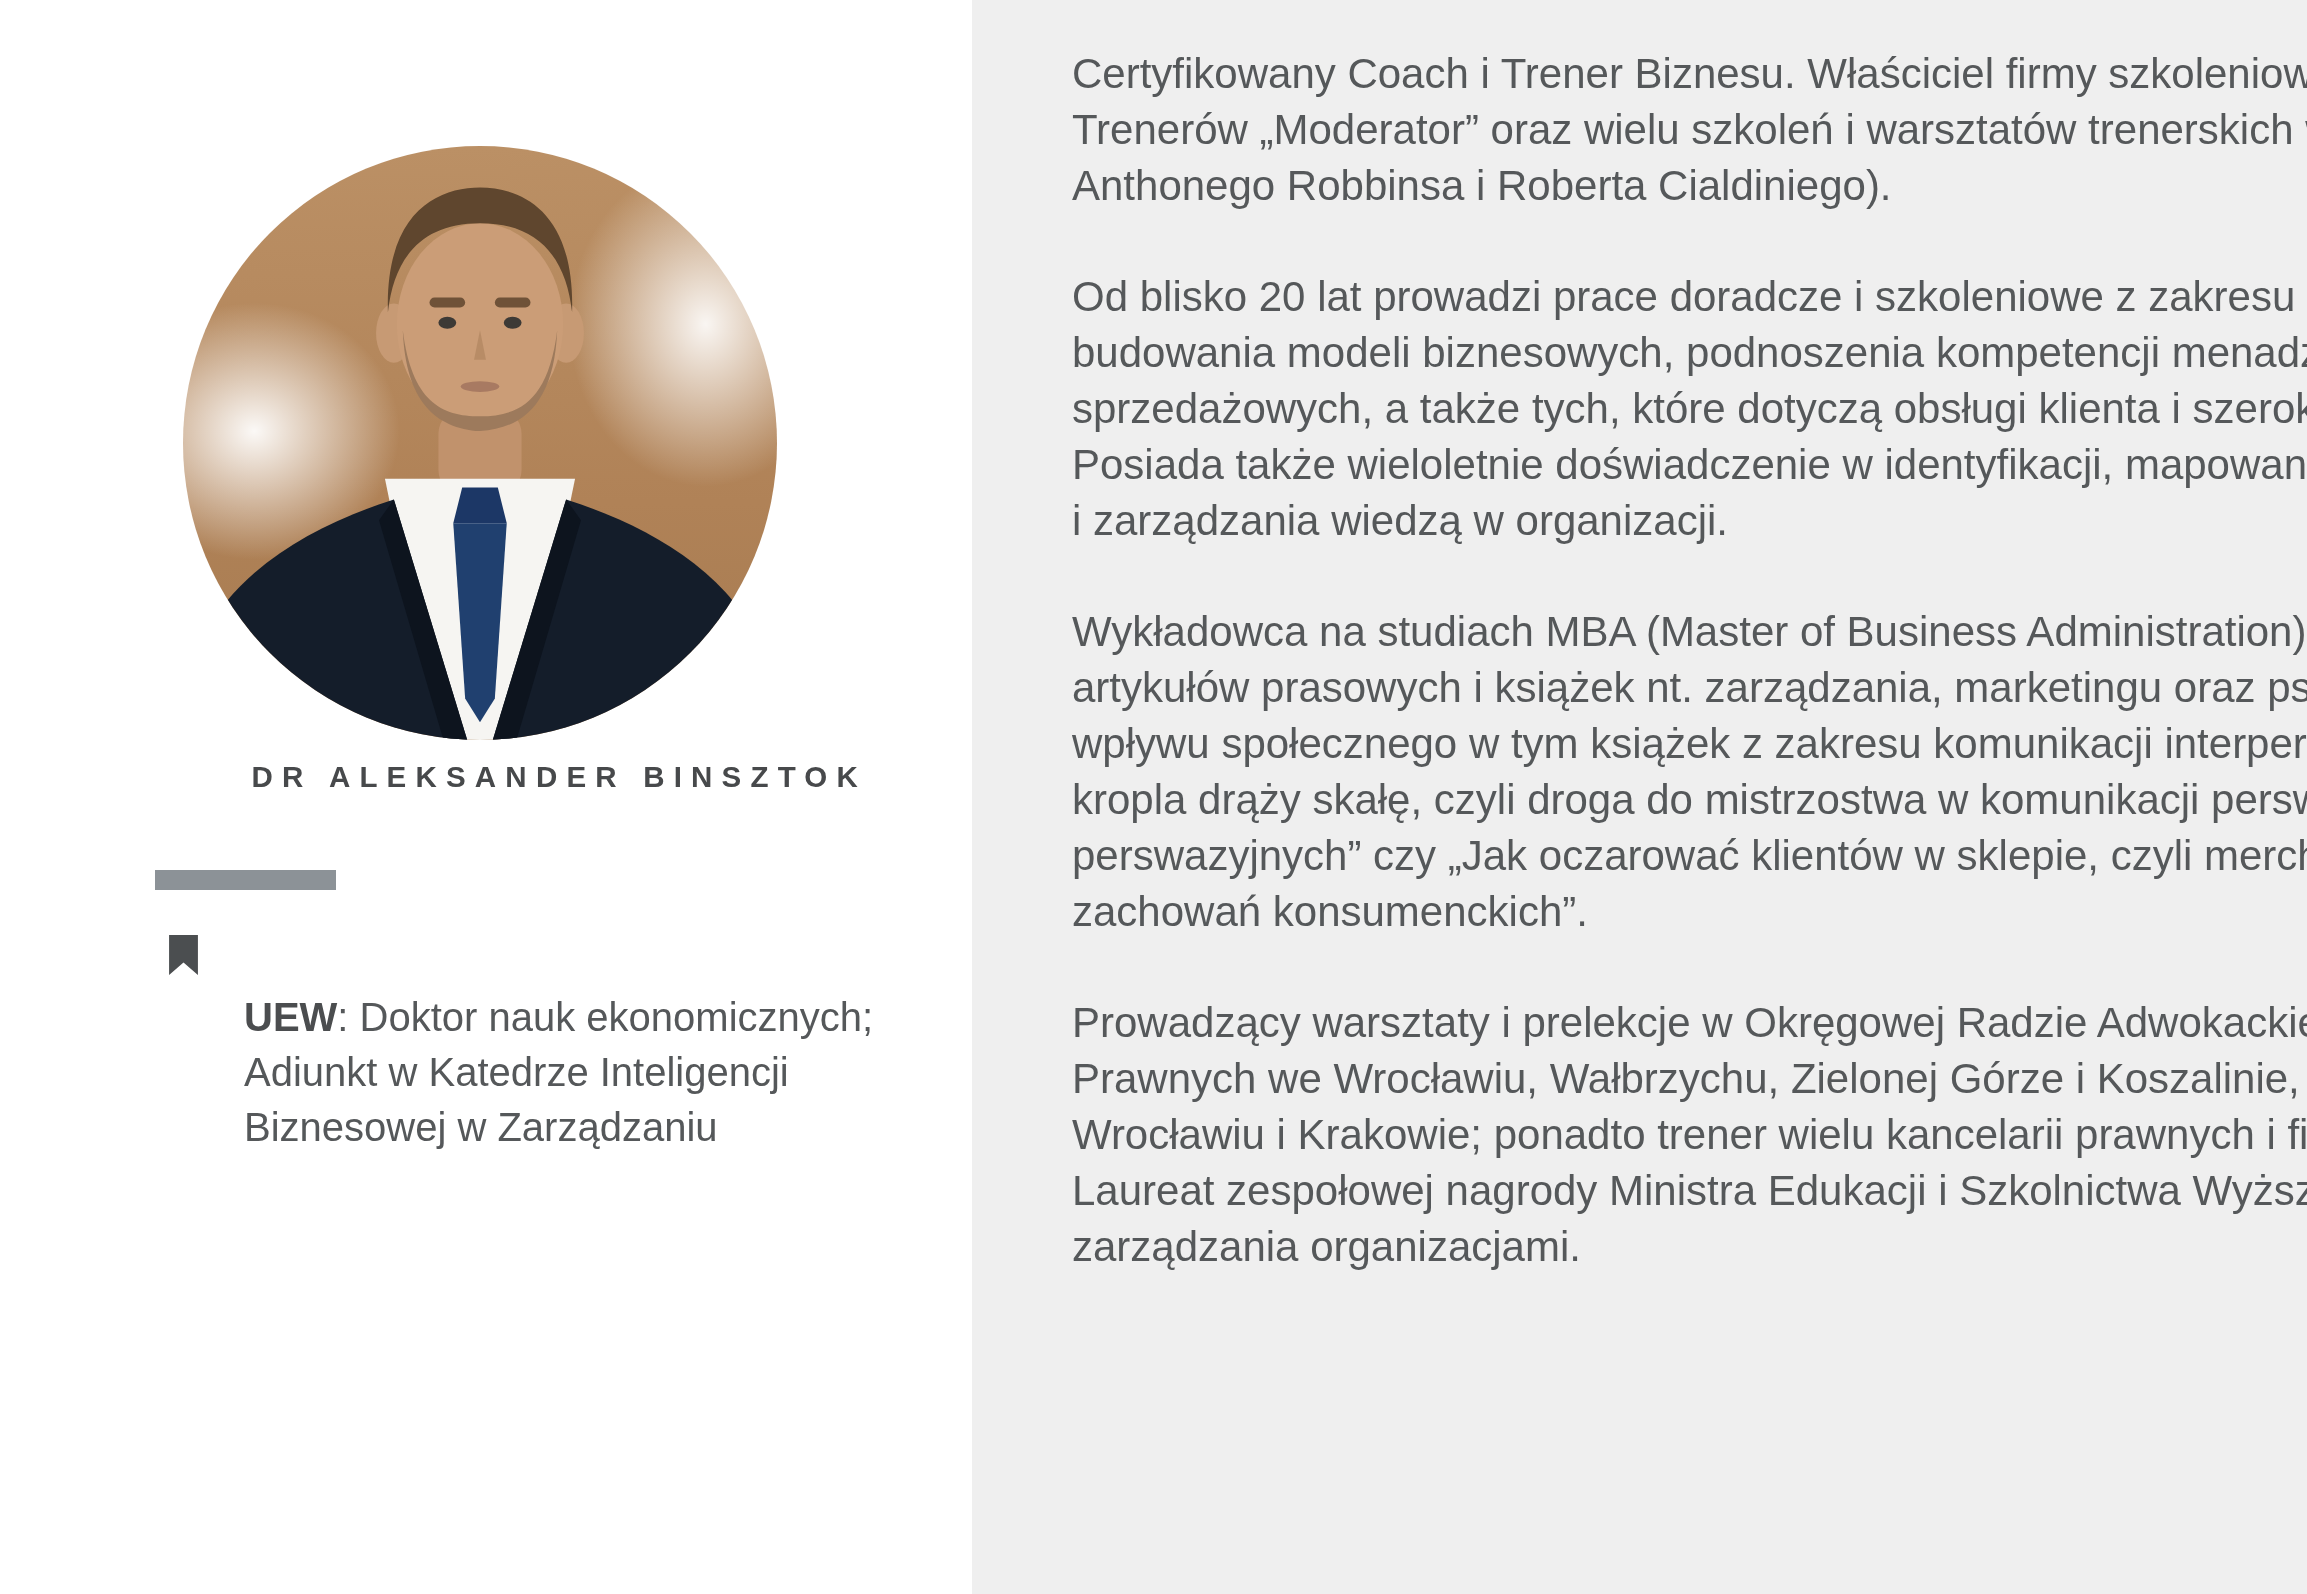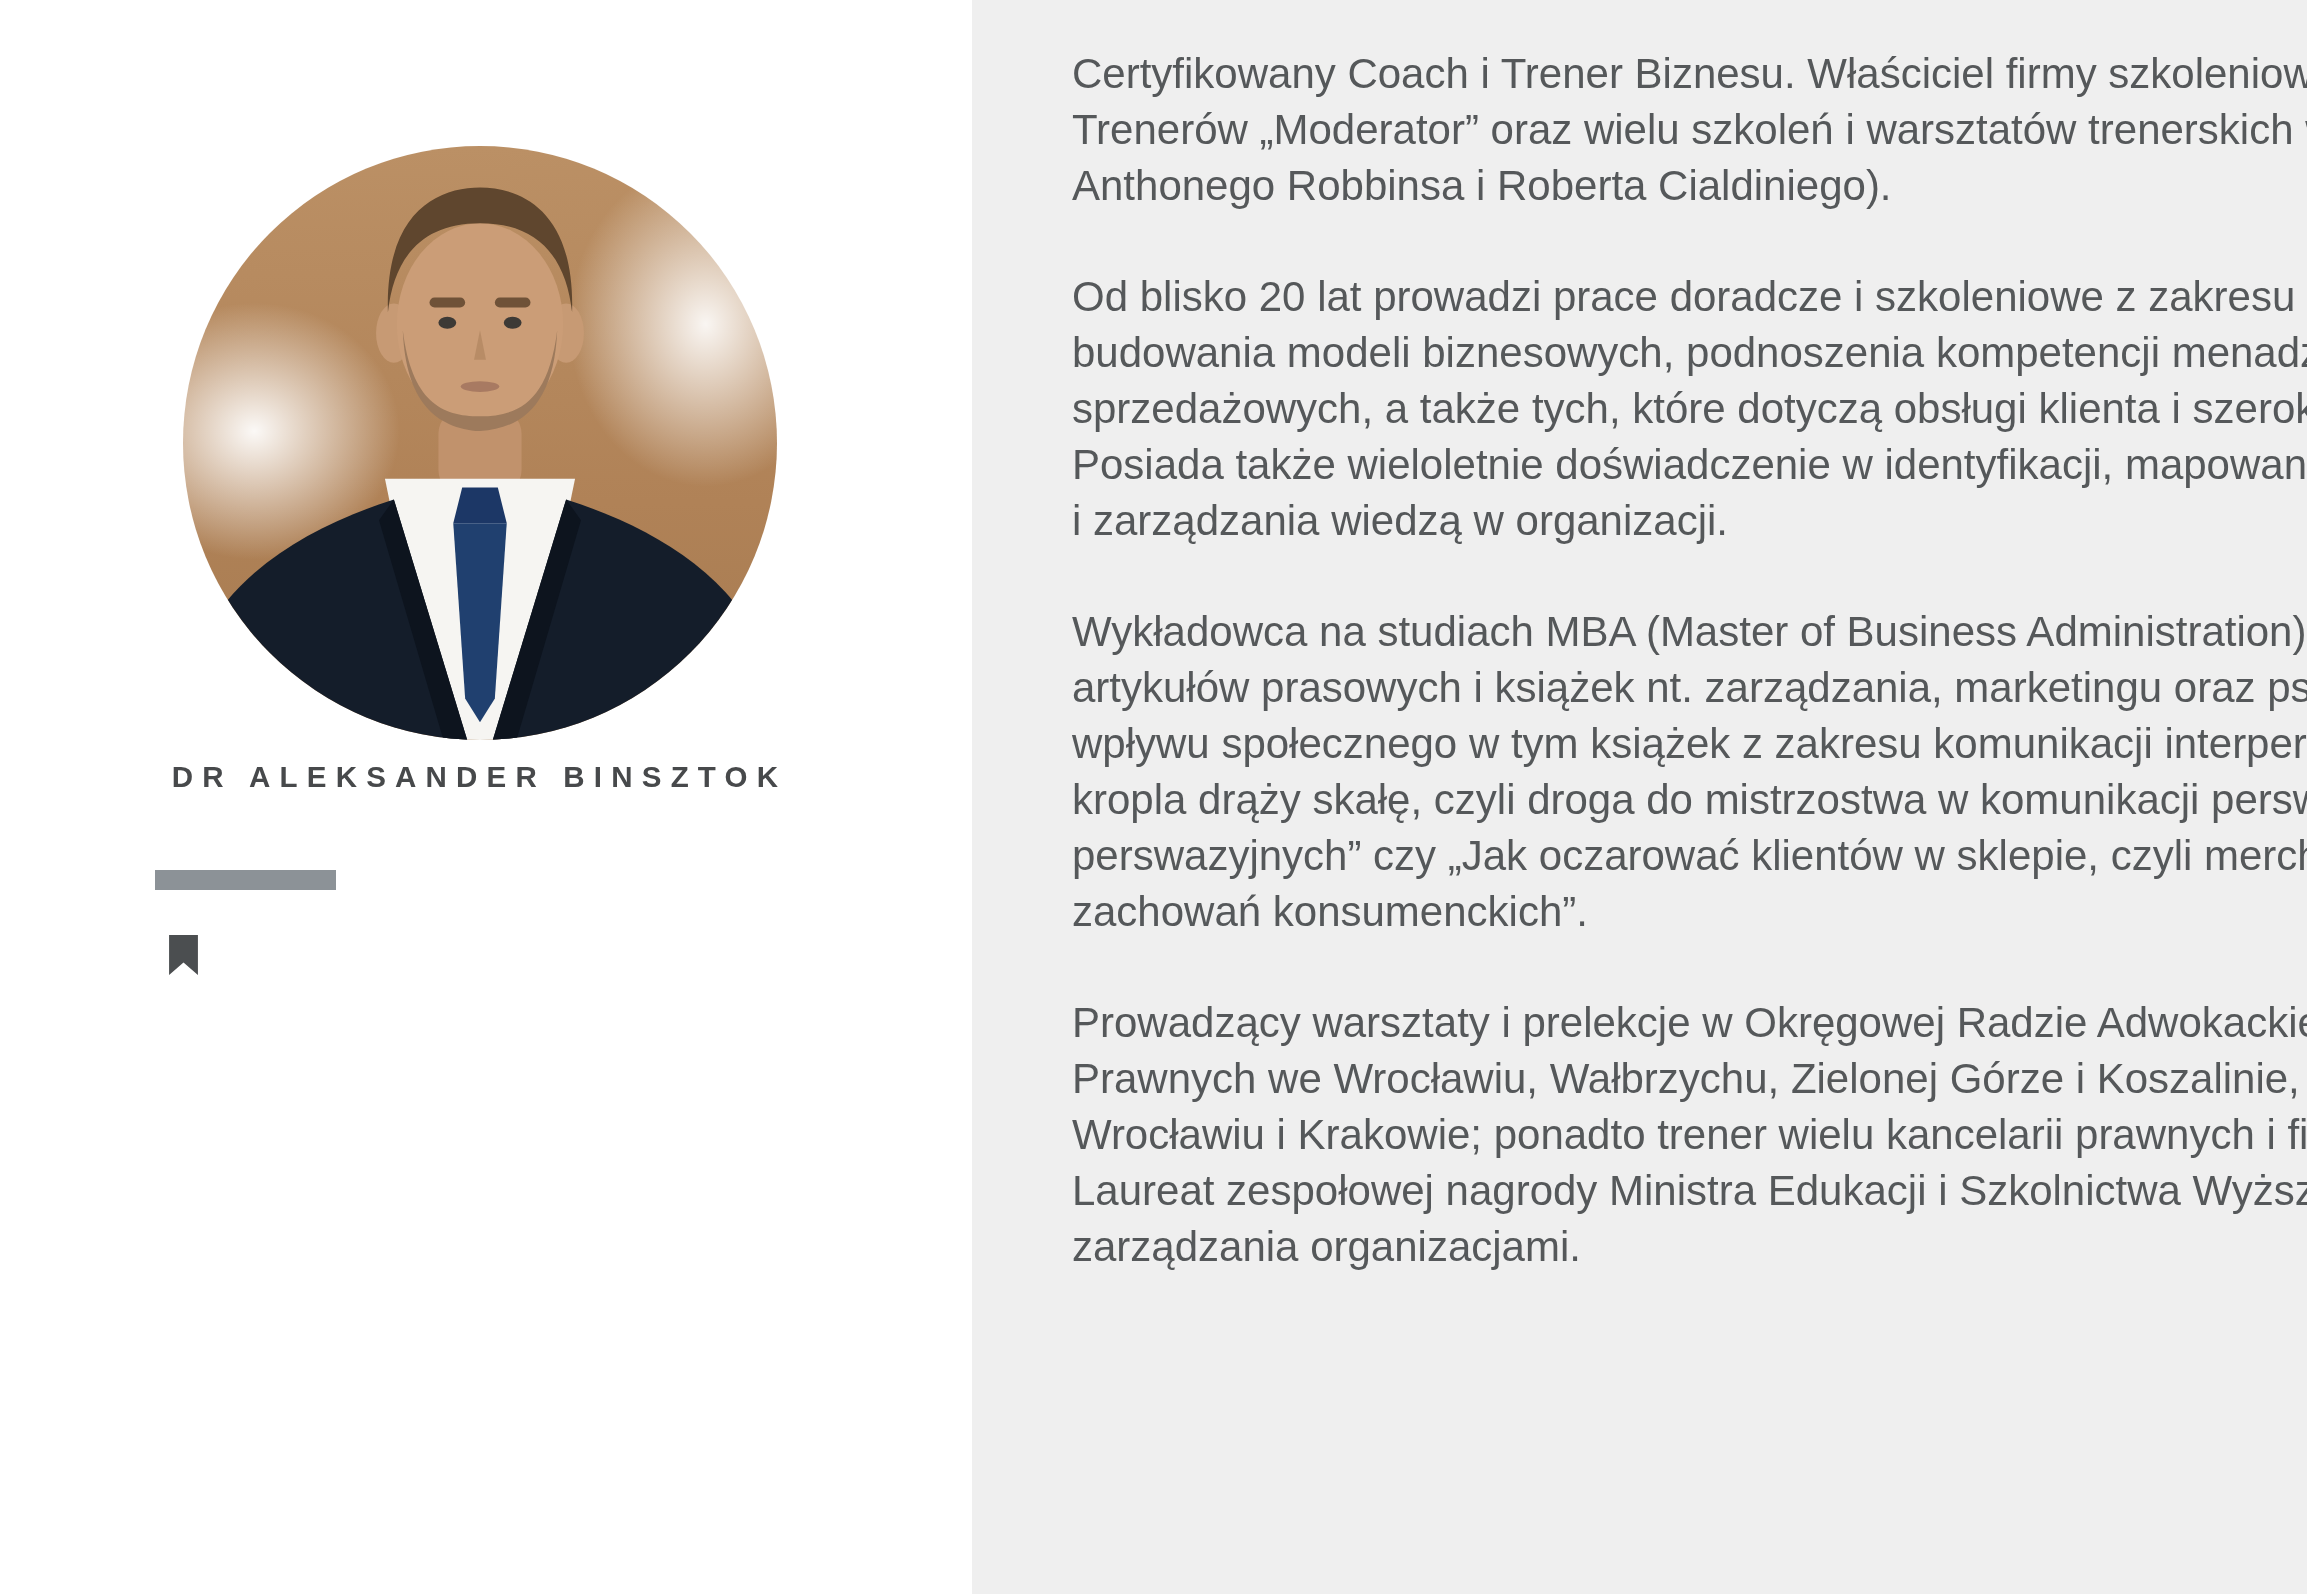--- a/index.html
+++ b/index.html
@@ -15,21 +15,21 @@
     border-radius:50%;overflow:hidden;
     background:
       radial-gradient(ellipse 34% 30% at 12% 48%, rgba(255,255,255,0.95), rgba(255,255,255,0) 72%),
       radial-gradient(ellipse 32% 38% at 88% 30%, rgba(255,255,255,0.92), rgba(255,255,255,0) 72%),
       linear-gradient(180deg,#bb9065 0%,#b08257 60%,#a57a50 100%);
   }
   .photo-wrap svg{display:block;width:100%;height:100%;}
 
   .profile-name{
     position:absolute;left:92px;top:760px;width:775px;
-    text-align:center;font-size:29.5px;font-weight:700;letter-spacing:9.2px;
+    text-align:right;font-size:29.5px;font-weight:700;letter-spacing:9.2px;
     color:#47494b;white-space:nowrap;
   }
   .divider-bar{position:absolute;left:155px;top:870px;width:181px;height:20px;background:#8c9297;}
   .bookmark{position:absolute;left:169px;top:935px;width:29px;height:40px;}
   .cred{
     position:absolute;left:244px;top:950px;width:692px;
     font-size:40px;line-height:55px;font-weight:300;color:#55585a;
   }
   .cred .lbl{font-weight:700;color:#4b4d4f;}
 
@@ -81,20 +81,21 @@
   <div class="profile-name">DR ALEKSANDER BINSZTOK</div>
 
   <div class="divider-bar"></div>
 
   <div class="bookmark">
     <svg viewBox="0 0 62 86" width="29" height="40" aria-hidden="true">
       <path d="M0 0 H62 V86 L31 59 L0 86 Z" fill="#4b4e50"></path>
     </svg>
   </div>
 
+  <p class="cred"><span class="lbl">UEW</span><span>: Doktor nauk ekonomicznych; Adiunkt w Katedrze Inteligencji Biznesowej w Zarządzaniu</span></p>
 
 </div>
 
 <div class="right-panel">
   <div class="bio">
     <p>Certyfikowany Coach i Trener Biznesu. Właściciel firmy szkoleniowo-doradczej. Absolwent Szkoły Trenerów „Moderator” oraz wielu szkoleń i warsztatów trenerskich w kraju i zagranicą (m.in. uczeń Anthonego Robbinsa i Roberta Cialdiniego).</p>
     <p>Od blisko 20 lat prowadzi prace doradcze i szkoleniowe z zakresu efektywności biznesowej oraz budowania modeli biznesowych, podnoszenia kompetencji menadżerskich, przywódczych i sprzedażowych, a także tych, które dotyczą obsługi klienta i szeroko pojętej komunikacji biznesowej. Posiada także wieloletnie doświadczenie w identyfikacji, mapowaniu i analizie procesów obiegu informacji i zarządzania wiedzą w organizacji.</p>
     <p>Wykładowca na studiach MBA (Master of Business Administration). Autor ponad 90 publikacji naukowych, artykułów prasowych i książek nt. zarządzania, marketingu oraz psychologicznych technik wywierania wpływu społecznego w tym książek z zakresu komunikacji interpersonalnej pt.:, „Czasologia”, „Kiedy kropla drąży skałę, czyli droga do mistrzostwa w komunikacji perswazyjnej”, „Kompendium technik perswazyjnych” czy „Jak oczarować klientów w sklepie, czyli merchandising z elementami psychologii zachowań konsumenckich”.</p>
     <p>Prowadzący warsztaty i prelekcje w Okręgowej Radzie Adwokackiej oraz Okręgowej Izbie Radców Prawnych we Wrocławiu, Wałbrzychu, Zielonej Górze i Koszalinie, a także w Izbach Komorniczych – we Wrocławiu i Krakowie; ponadto trener wielu kancelarii prawnych i firm prawniczych (np. VOTUM S.A.), Laureat zespołowej nagrody Ministra Edukacji i Szkolnictwa Wyższego za najlepszą książkę z zakresu zarządzania organizacjami.</p>
   </div>

